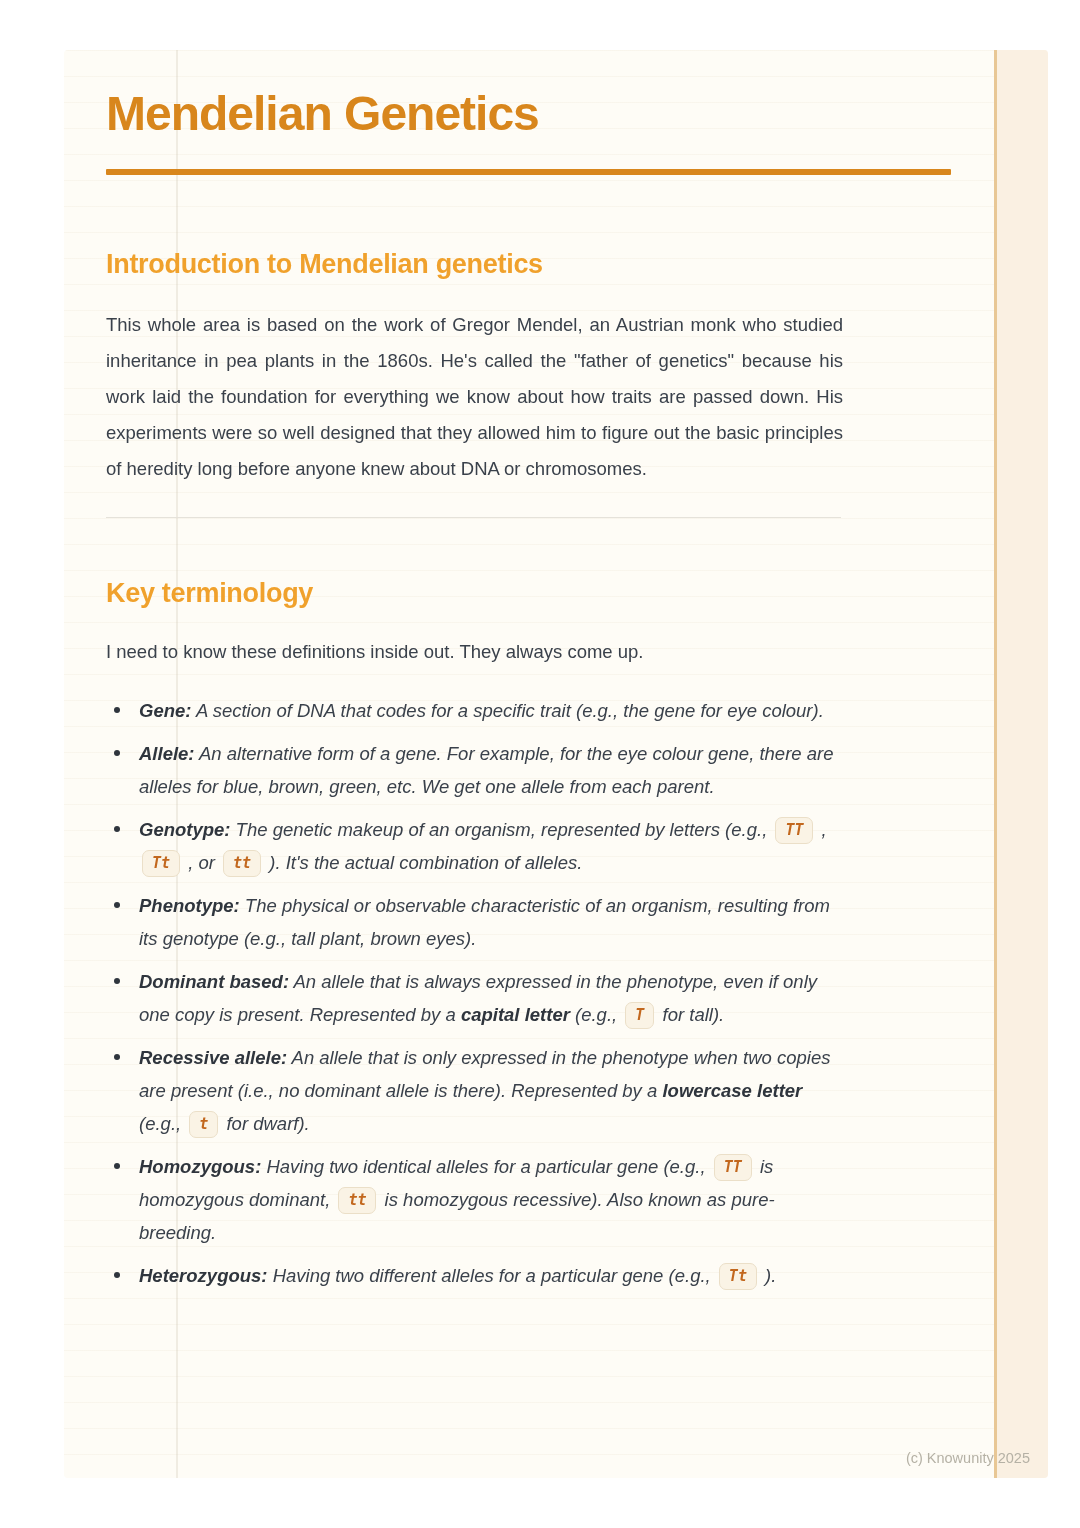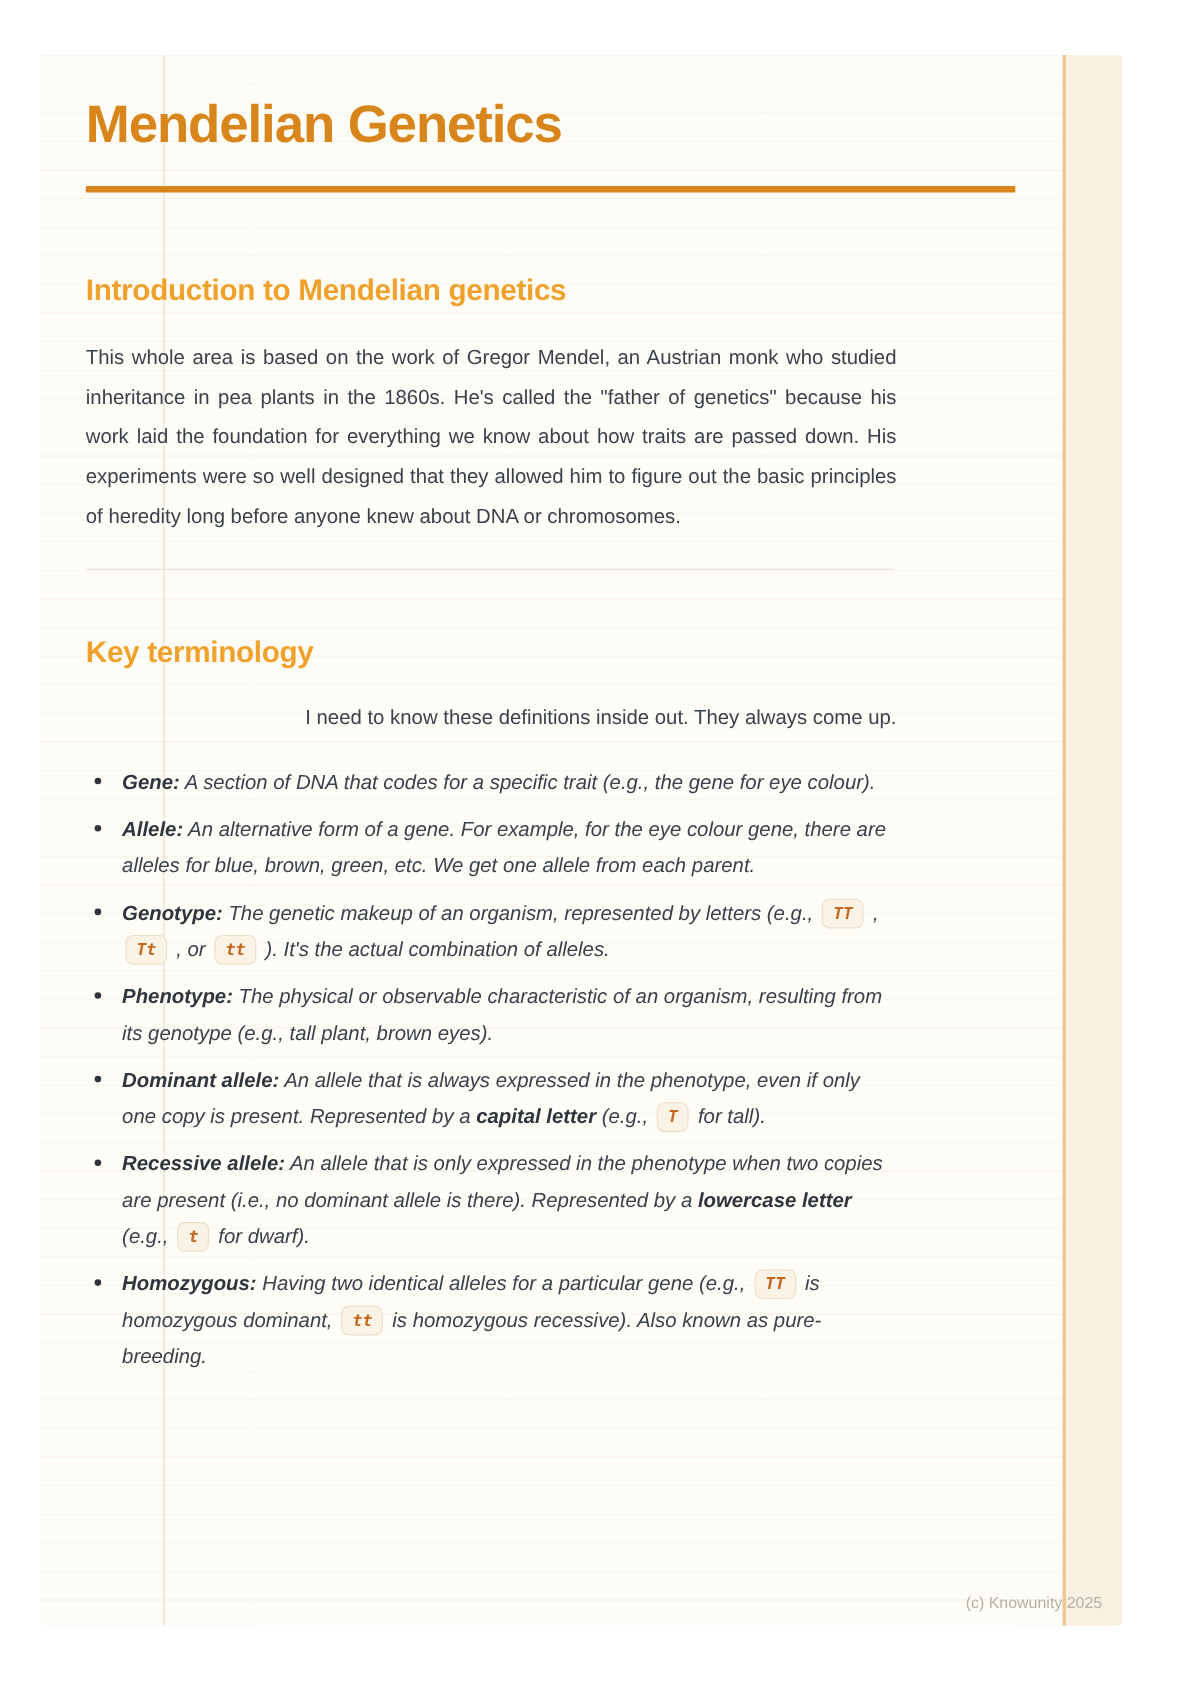--- a/index.html
+++ b/index.html
@@ -5,21 +5,21 @@
   * { margin:0; padding:0; box-sizing:border-box; }
   html,body { width:1080px; height:1528px; }
   body {
     background:#ffffff;
     font-family:"Liberation Sans", sans-serif;
     position:relative;
     overflow:hidden;
   }
   .page {
     position:absolute;
-    left:36px; top:50px;
+    left:64px; top:50px;
     width:984px; height:1428px;
     background:
       repeating-linear-gradient(to bottom,
         rgba(216,202,172,0.13) 0px, rgba(216,202,172,0.13) 1px,
         transparent 1px, transparent 26px),
       #FEFCF6;
     border-radius:4px;
     overflow:hidden;
   }
   .vline {
@@ -70,21 +70,20 @@
     line-height:36px;
     color:#3A414B;
     text-align:justify;
   }
   p.note-p {
     margin-top:24px;
     width:737px;
     font-size:18.5px;
     line-height:36px;
     color:#3A414B;
-    text-align:right;
   }
   .divider {
     margin-top:30px;
     width:735px;
     height:1px;
     background:#E5E2DA;
   }
   ul.terms {
     margin-top:24px;
     list-style:none;
@@ -147,20 +146,21 @@
     <div class="divider"></div>
 
     <h2 class="section-h terms-h">Key terminology</h2>
     <p class="note-p">I need to know these definitions inside out. They always come up.</p>
 
     <ul class="terms">
         <li><strong>Gene:</strong> A section of DNA that codes for a specific trait (e.g., the gene for eye colour).</li>
         <li><strong>Allele:</strong> An alternative form of a gene. For example, for the eye colour gene, there are alleles for blue, brown, green, etc. We get one allele from each parent.</li>
         <li><strong>Genotype:</strong> The genetic makeup of an organism, represented by letters (e.g., <code class="badge">TT</code> , <code class="badge">Tt</code> , or <code class="badge">tt</code> ). It's the actual combination of alleles.</li>
         <li><strong>Phenotype:</strong> The physical or observable characteristic of an organism, resulting from its genotype (e.g., tall plant, brown eyes).</li>
-        <li><strong>Dominant allele:</strong> An allele that is always expressed in the phenotype, even if only one copy is present. Represented by a <strong>capital letter</strong> (e.g., <code class="badge">T</code> for tall).</li>
+        <li><strong>Dominant based:</strong> An allele that is always expressed in the phenotype, even if only one copy is present. Represented by a <strong>capital letter</strong> (e.g., <code class="badge">T</code> for tall).</li>
         <li><strong>Recessive allele:</strong> An allele that is only expressed in the phenotype when two copies are present (i.e., no dominant allele is there). Represented by a <strong>lowercase letter</strong> (e.g., <code class="badge">t</code> for dwarf).</li>
         <li><strong>Homozygous:</strong> Having two identical alleles for a particular gene (e.g., <code class="badge">TT</code> is homozygous dominant, <code class="badge">tt</code> is homozygous recessive). Also known as pure-breeding.</li>
+        <li><strong>Heterozygous:</strong> Having two different alleles for a particular gene (e.g., <code class="badge">Tt</code> ).</li>
       </ul>
   </div>
 
   <div class="copyright">(c) Knowunity 2025</div>
 </div>
 
 </body></html>

